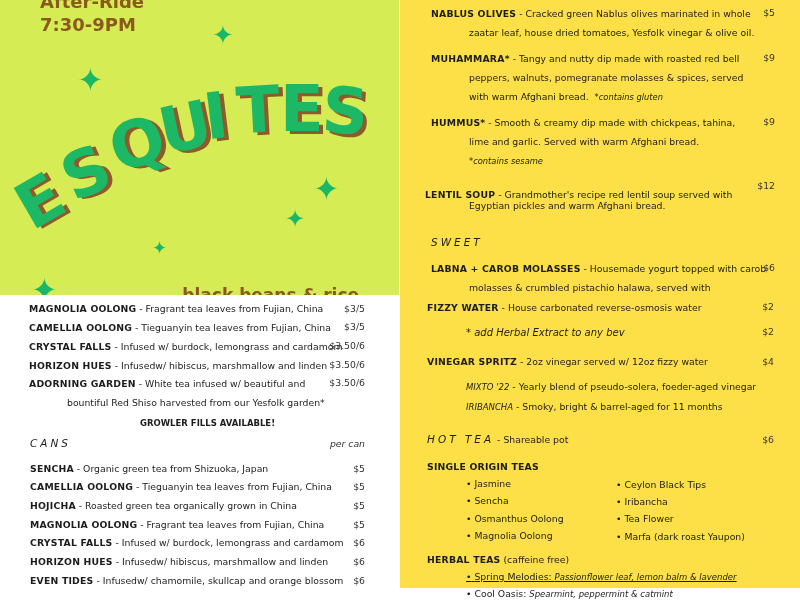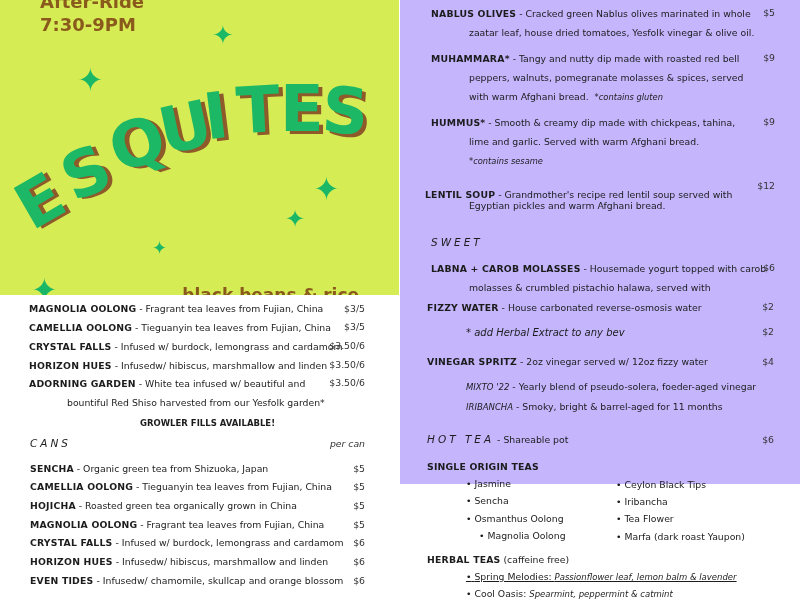--- a/index.html
+++ b/index.html
@@ -10,21 +10,21 @@
   .event-time { position:absolute; left:40px; top:14px; font-size:18px; font-weight:bold; color:#8a5a1c; line-height:22px; }
   .subline { position:absolute; right:40px; font-size:17px; color:#8a5a1c; font-weight:bold; text-align:right; white-space:nowrap; }
   .subline.l1 { top:261px; }
   .subline.l2 { top:285px; }
   .star { position:absolute; color:#1ab866; line-height:1; }
   .arch { position:absolute; left:0; top:0; width:399px; height:298px; }
   .arch .ch { position:absolute; font-family:"DejaVu Sans", sans-serif; font-weight:bold; font-size:64px; color:#1cb865;
               text-shadow:4px 3px 0 #8e5a2a; transform-origin:50% 100%; line-height:1; }
 
   .leftmenu { position:absolute; left:0; top:298px; width:400px; height:302px; background:#fff; }
-  .right { position:absolute; left:400px; top:0; width:400px; height:484px; background:#c4b5fd; }
+  .right { position:absolute; left:400px; top:0; width:400px; height:588px; background:#fde047; }
   .row { position:absolute; font-size:9.3px; white-space:nowrap; }
   .row b { font-weight:bold; letter-spacing:0.2px; }
   .price { position:absolute; font-size:9.3px; color:#333; text-align:right; }
   .cont { position:absolute; font-size:9.3px; white-space:nowrap; }
   .ital { font-style:italic; }
   .section { position:absolute; font-style:italic; letter-spacing:3px; font-size:10.5px; }
   .center { position:absolute; font-size:8.5px; font-weight:bold; }
   .bullet { position:absolute; font-size:9.3px; white-space:nowrap; }
 </style>
 </head>
@@ -138,21 +138,21 @@
   <div class="cont" style="left:66px;top:401px;"><span class="ital" style="font-size:8.5px;">IRIBANCHA</span><span> - Smoky, bright &amp; barrel-aged for 11 months</span></div>
 
   <div class="row" style="left:27px;top:433px;"><span class="ital" style="letter-spacing:3px;font-size:10.5px;">HOT TEA</span><span> - Shareable pot</span></div>
   <div class="price" style="right:26px;top:434px;">$6</div>
 
   <div class="row" style="left:27px;top:461px;"><b>SINGLE ORIGIN TEAS</b></div>
 
   <div class="bullet" style="left:66px;top:478px;"><span>•</span> <span>Jasmine</span></div>
   <div class="bullet" style="left:66px;top:495px;"><span>•</span> <span>Sencha</span></div>
   <div class="bullet" style="left:66px;top:513px;"><span>•</span> <span>Osmanthus Oolong</span></div>
-  <div class="bullet" style="left:66px;top:530px;margin-left:13px;"><span>•</span> <span>Magnolia Oolong</span></div>
+  <div class="bullet" style="left:66px;top:530px;"><span>•</span> <span>Magnolia Oolong</span></div>
 
   <div class="bullet" style="left:216px;top:479px;"><span>•</span> <span>Ceylon Black Tips</span></div>
   <div class="bullet" style="left:216px;top:496px;"><span>•</span> <span>Iribancha</span></div>
   <div class="bullet" style="left:216px;top:513px;"><span>•</span> <span>Tea Flower</span></div>
   <div class="bullet" style="left:216px;top:531px;"><span>•</span> <span>Marfa (dark roast Yaupon)</span></div>
 
   <div class="row" style="left:27px;top:554px;"><b>HERBAL TEAS</b><span> (caffeine free)</span></div>
 
   <div class="bullet" style="left:66px;top:571px;text-decoration:underline;"><span>•</span> <span>Spring Melodies: </span><span class="ital" style="font-size:8.5px;">Passionflower leaf, lemon balm &amp; lavender</span></div>
   <div class="bullet" style="left:66px;top:588px;"><span>•</span> <span>Cool Oasis: </span><span class="ital" style="font-size:8.5px;">Spearmint, peppermint &amp; catmint</span></div>

